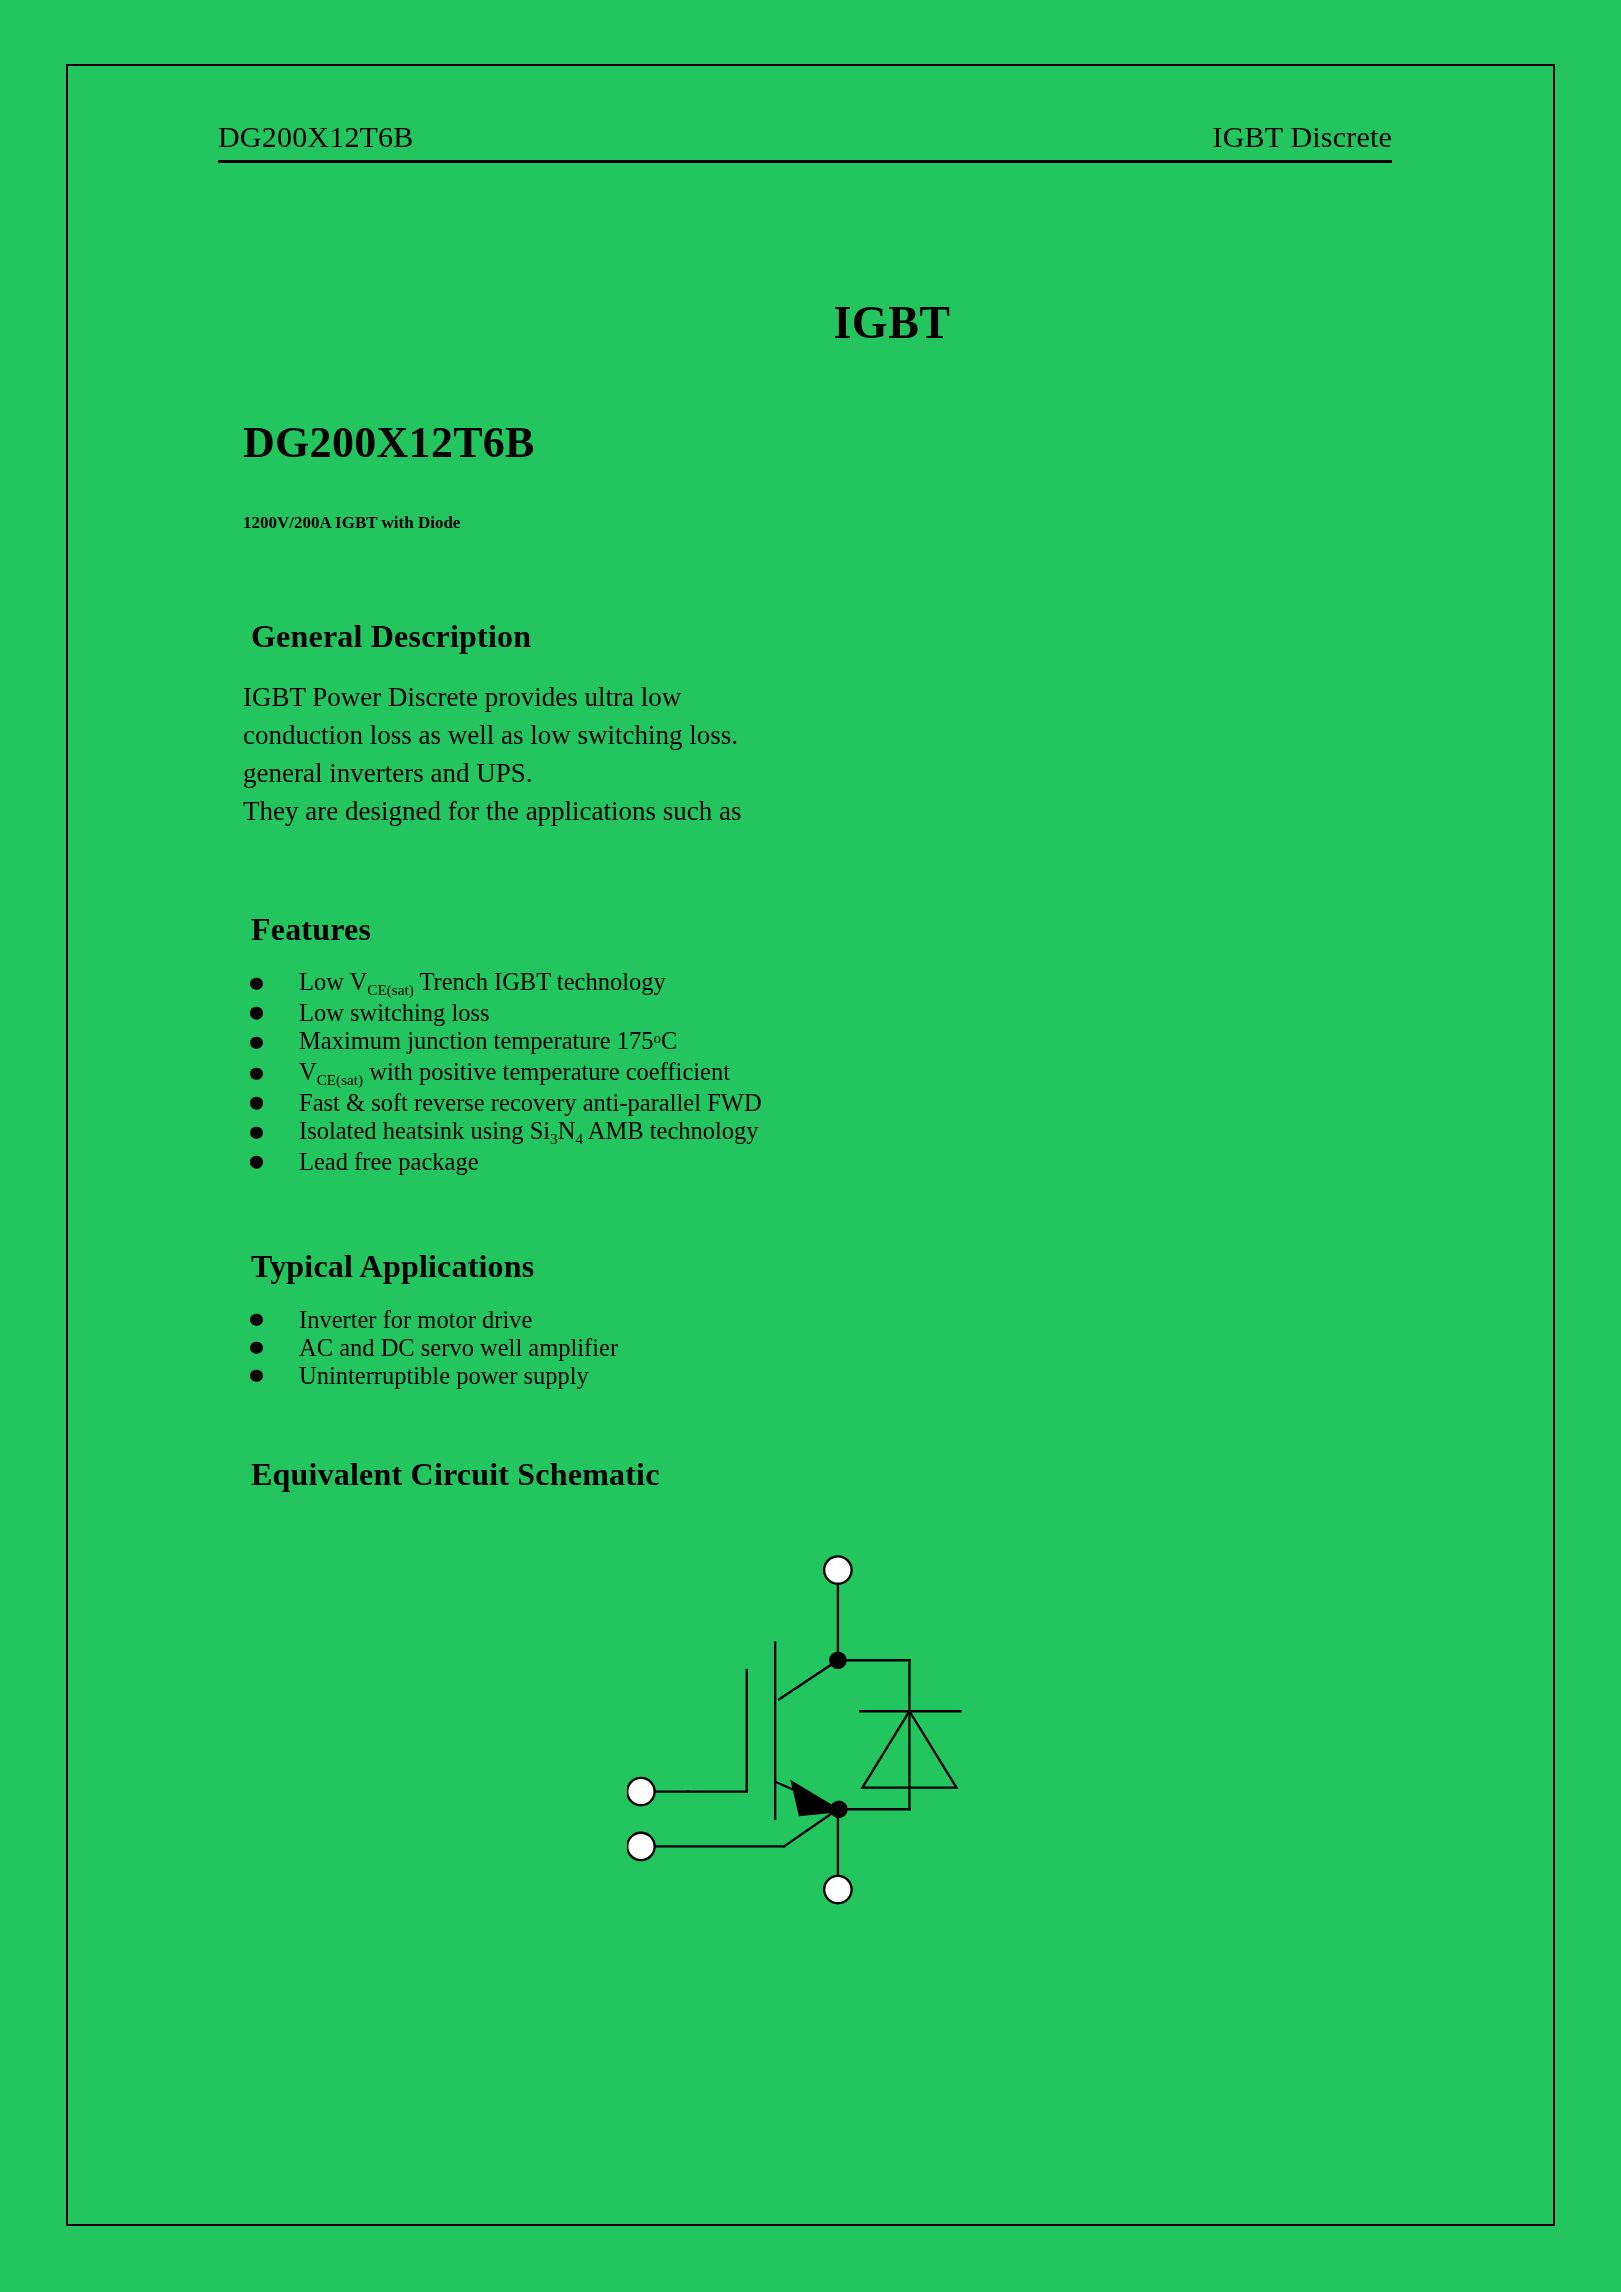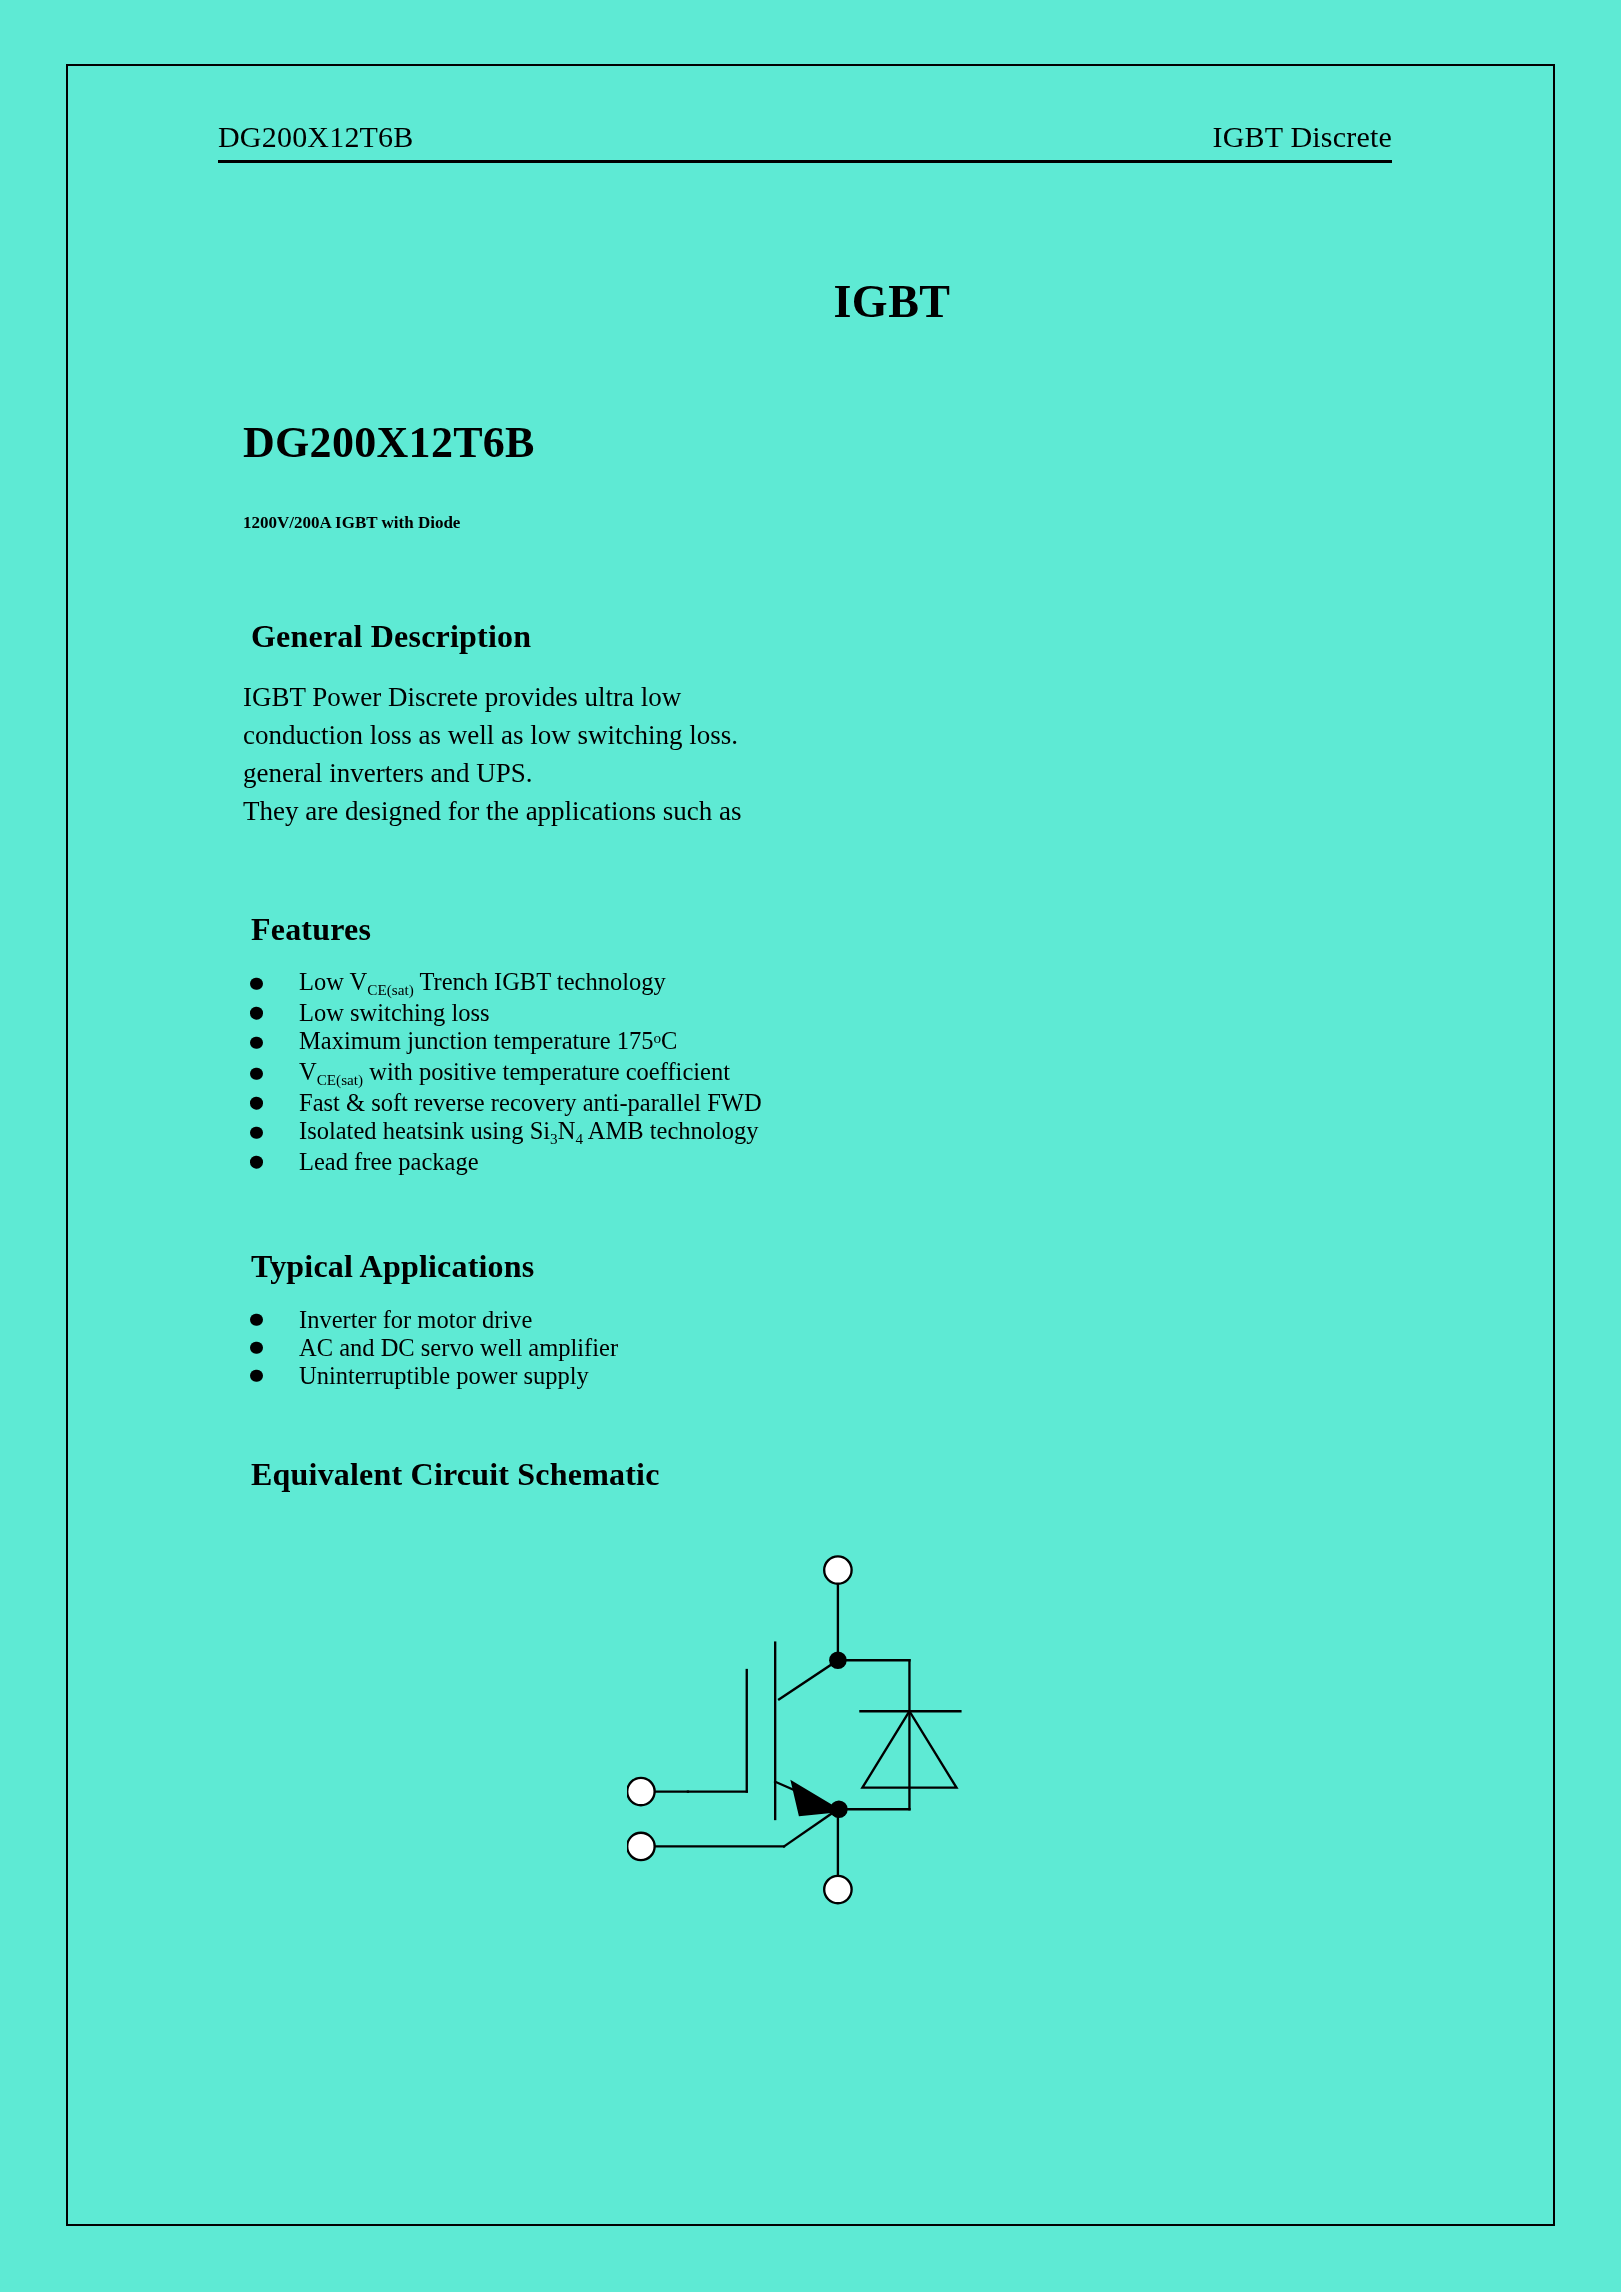--- a/index.html
+++ b/index.html
@@ -9,21 +9,21 @@
     background: #ffffff;
   }
   body {
     font-family: "Liberation Serif", "DejaVu Serif", serif;
     color: #000000;
   }
   #page {
     position: relative;
     width: 1621px;
     height: 2293px;
-    background: #5eead4;
+    background: #22c55e;
     overflow: hidden;
   }
   
   #page-frame {
     position: absolute;
     left: 66px;
     top: 64px;
     width: 1489px;
     height: 2162px;
     border: 2.9px solid #000000;
@@ -46,21 +46,21 @@
     letter-spacing: 0.2px;
   }
   #header-rule {
     margin-top: 4.9px;
     border-bottom: 3.9px solid #000000;
   }
   
   #doc-kind {
     position: absolute;
     left: 686px;
-    top: 275px;
+    top: 296px;
     width: 412px;
     text-align: center;
     font-size: 46px;
     font-weight: bold;
     letter-spacing: 0.5px;
   }
   
   #content {
     position: absolute;
     left: 243px;

